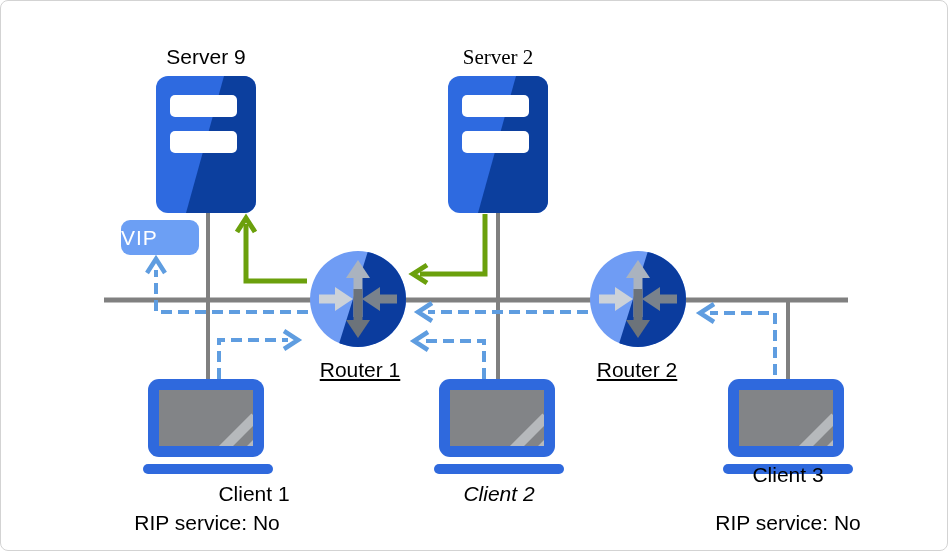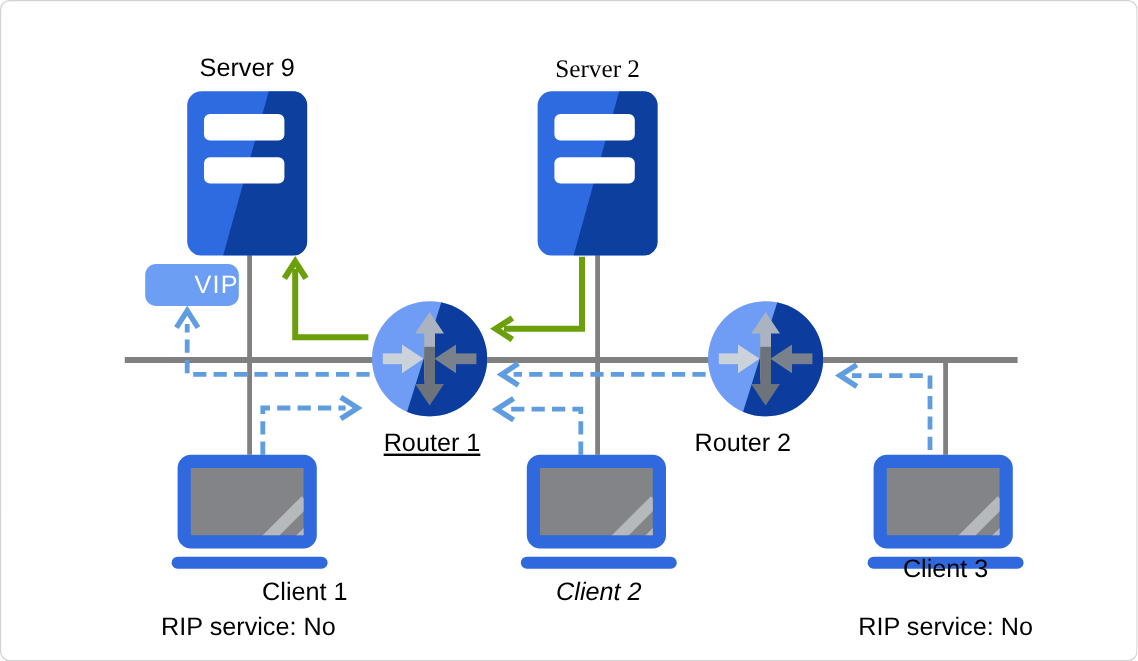--- a/index.html
+++ b/index.html
@@ -25,21 +25,21 @@
     color:var(--label-text, #000);
   }
 
   
   .vip-badge {
     position:absolute;
     left:120px; top:219px;
     width:78px; height:35px;
     background:var(--vip-badge-blue, #6c9ff4);
     border-radius:9px;
-    display:flex; align-items:center; justify-content:flex-end;
+    display:flex; align-items:center; justify-content:flex-start;
     color:#ffffff; font-size:21px; letter-spacing:1px;
   }
 
   
   .bus, .conn       { stroke:var(--link-gray, #808080); fill:none; }
   .bus              { stroke-width:5; }
   .conn             { stroke-width:4; }
   .edge-green       { stroke:var(--green-arrow, #6ba00c); stroke-width:5; fill:none; }
   .head-green       { stroke:var(--green-arrow, #6ba00c); stroke-width:5; fill:none;
                       stroke-linejoin:miter; stroke-linecap:butt; }
@@ -167,21 +167,21 @@
     <use href="#icon-laptop" x="722" y="378"></use>
   </svg>
 
   <div class="vip-badge">
     <span>VIP</span>
   </div>
 
   <div class="lbl" style="left:205px; top:44px;">Server 9</div>
   <div class="lbl" style="left:497px; top:44px;font-family:Liberation Serif, serif;">Server 2</div>
   <div class="lbl" style="left:359px; top:357px;text-decoration:underline;">Router 1</div>
-  <div class="lbl" style="left:618px; top:357px;">Router 2</div>
+  <div class="lbl" style="left:636px; top:357px;text-decoration:underline;">Router 2</div>
 
   <div class="lbl" style="left:206px; top:481px;margin-left:47px;">Client 1</div>
   <div class="lbl" style="left:206px; top:510px;">RIP service: No</div>
 
   <div class="lbl" style="left:498px; top:481px;font-style:italic;">Client 2</div>
 
   <div class="lbl" style="left:787px; top:462px;">Client 3</div>
   <div class="lbl" style="left:787px; top:510px;">RIP service: No</div>
 
 </div>

